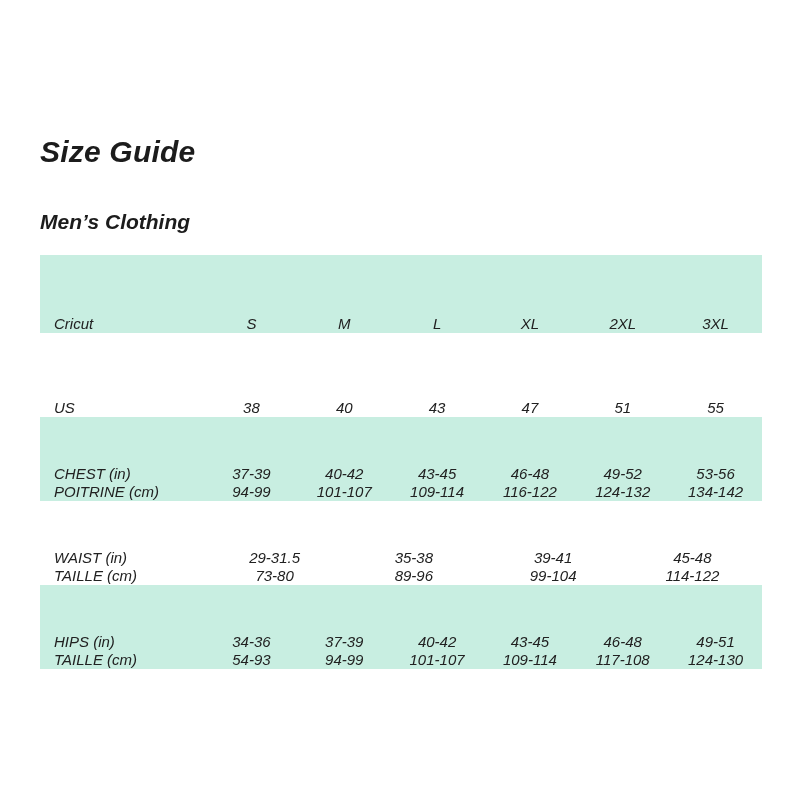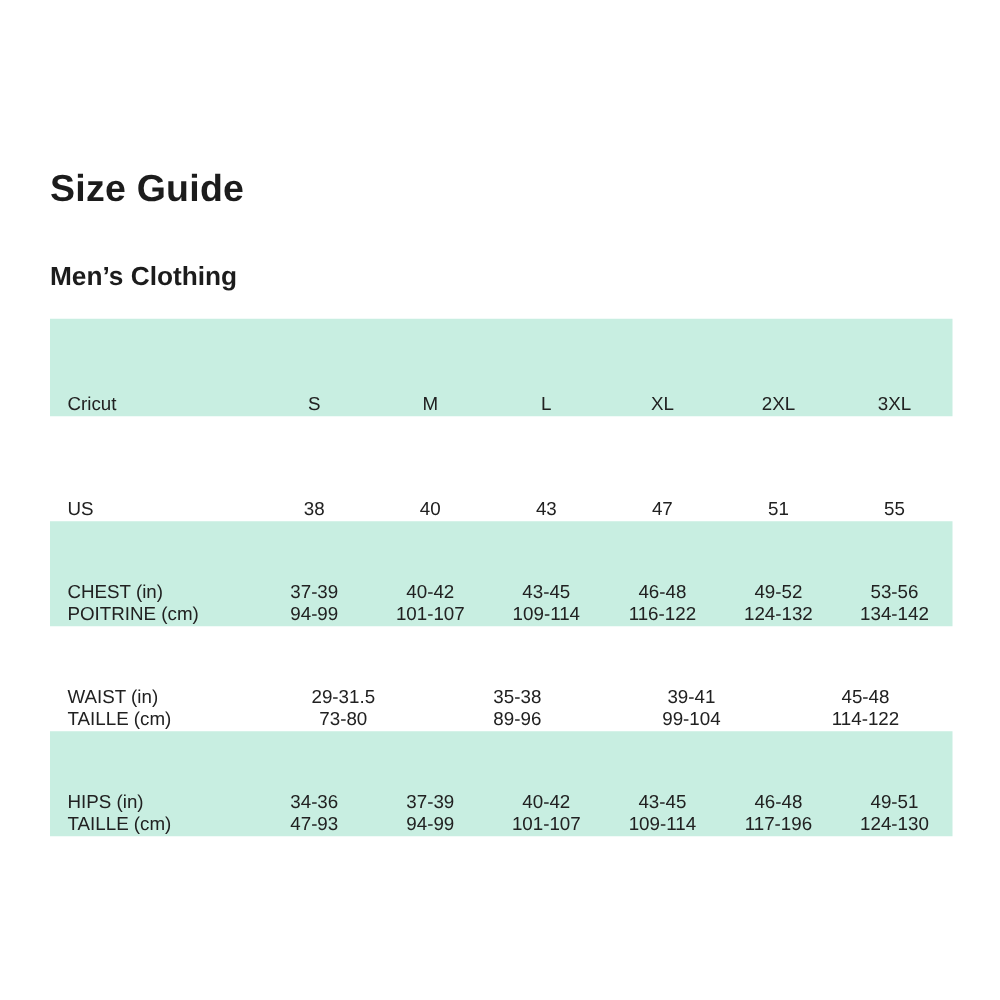--- a/index.html
+++ b/index.html
@@ -8,20 +8,21 @@
     height: 800px;
     background: #ffffff;
     font-family: "Liberation Sans", "DejaVu Sans", sans-serif;
     color: #1e1e1e;
     overflow: hidden;
   }
   .page {
     width: 800px;
     height: 800px;
     padding: 137px 38px 0 40px;
+    font-style: italic;
   }
   .page-title {
     font-size: 30px;
     font-weight: 700;
     line-height: 1;
     letter-spacing: 0.2px;
     color: #1c1c1c;
   }
   .section-subtitle {
     margin-top: 44px;
@@ -164,37 +165,37 @@
           <span class="line">114-122</span>
         </div>
       </div>
       <div class="trow shaded">
         <div class="cell label-cell">
           <span class="line">HIPS (in)</span>
           <span class="line">TAILLE (cm)</span>
         </div>
         <div class="cell">
           <span class="line">34-36</span>
-          <span class="line">47-93</span>
+          <span class="line">54-93</span>
         </div>
         <div class="cell">
           <span class="line">37-39</span>
           <span class="line">94-99</span>
         </div>
         <div class="cell">
           <span class="line">40-42</span>
           <span class="line">101-107</span>
         </div>
         <div class="cell">
           <span class="line">43-45</span>
           <span class="line">109-114</span>
         </div>
         <div class="cell">
           <span class="line">46-48</span>
-          <span class="line">117-196</span>
+          <span class="line">117-108</span>
         </div>
         <div class="cell">
           <span class="line">49-51</span>
           <span class="line">124-130</span>
         </div>
       </div>
     </div>
 </div>
 
 </body></html>

